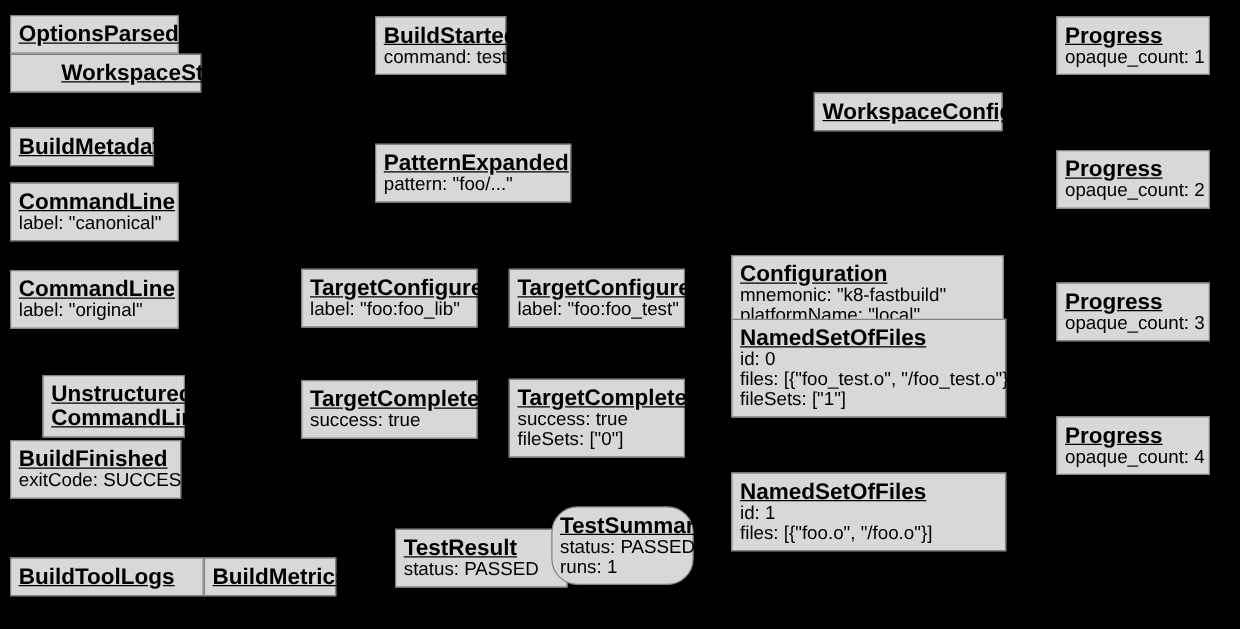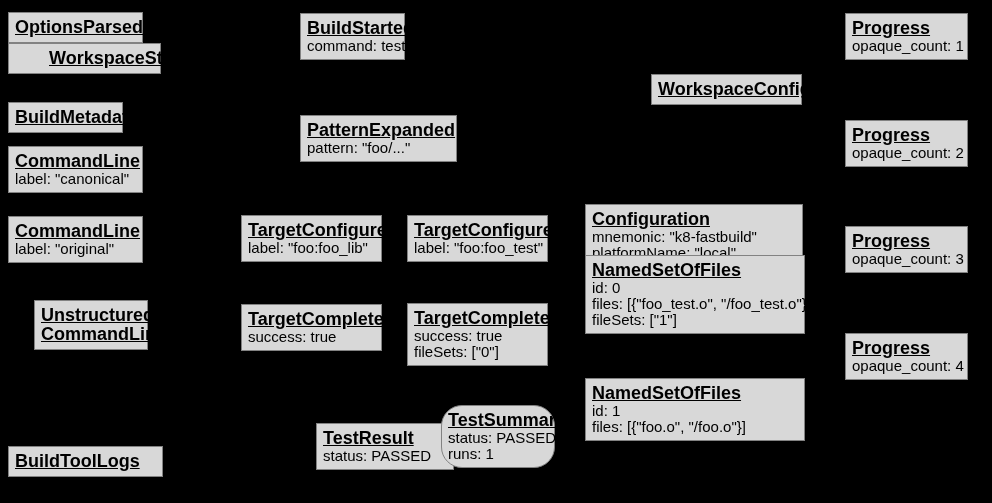--- a/index.html
+++ b/index.html
@@ -56,22 +56,29 @@
       <div class="node-prop">label: "canonical"</div>
     </div>
     <div class="node" style="left: 8px; top: 216px; width: 135px;">
       <span class="node-title">CommandLine</span>
       <div class="node-prop">label: "original"</div>
     </div>
     <div class="node" style="left: 8px; top: 300px; width: 114px; margin-left: 26px;">
       <span class="node-title">Unstructured
 CommandLine</span>
     </div>
+    <div class="node" style="left: 8px; top: 352px; width: 137px;">
+      <span class="node-title">BuildFinished</span>
+      <div class="node-prop">exitCode: SUCCESS</div>
+    </div>
     <div class="node" style="left: 8px; top: 446px; width: 155px;">
       <span class="node-title">BuildToolLogs</span>
+    </div>
+    <div class="node" style="left: 163px; top: 446px; width: 106px;">
+      <span class="node-title">BuildMetrics</span>
     </div>
     <div class="node" style="left: 300px; top: 13px; width: 105px;">
       <span class="node-title">BuildStarted</span>
       <div class="node-prop">command: test</div>
     </div>
     <div class="node" style="left: 300px; top: 115px; width: 157px;">
       <span class="node-title">PatternExpanded</span>
       <div class="node-prop">pattern: "foo/..."</div>
     </div>
     <div class="node" style="left: 241px; top: 215px; width: 141px;">

